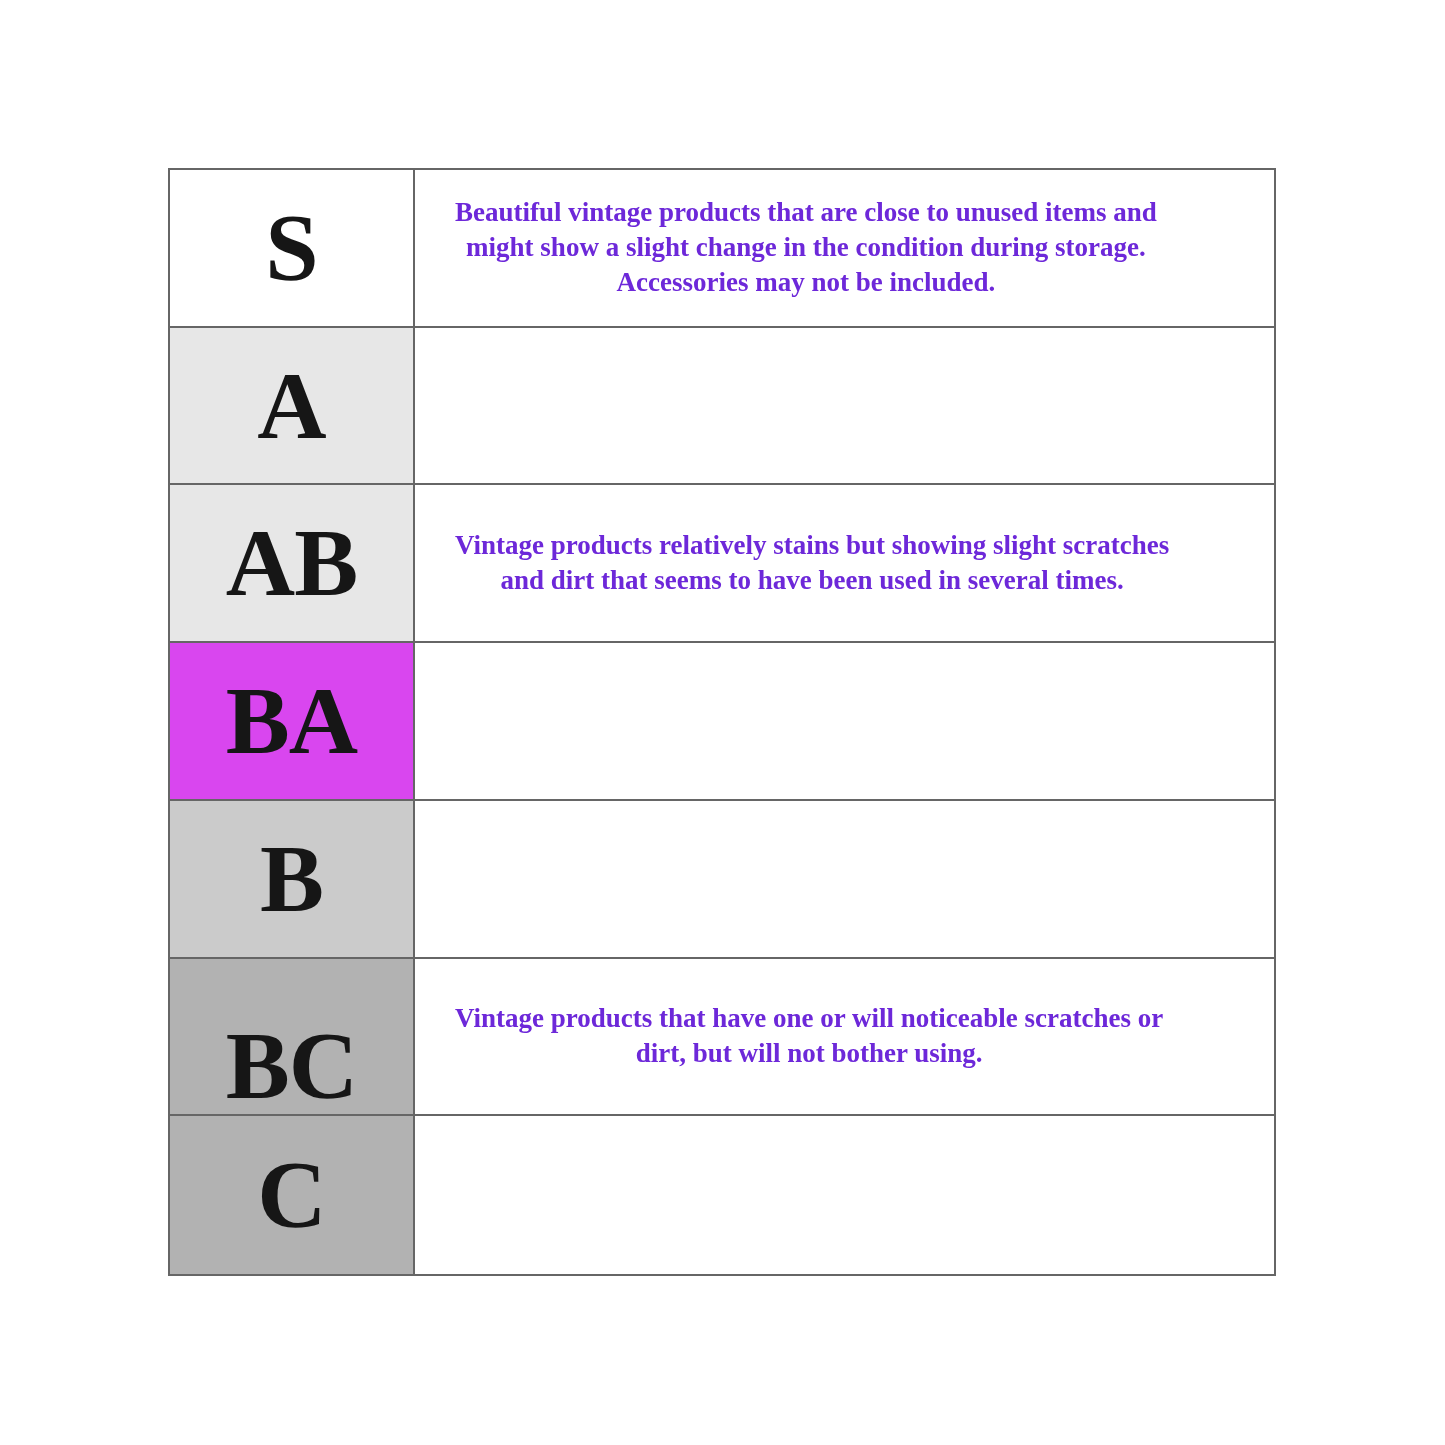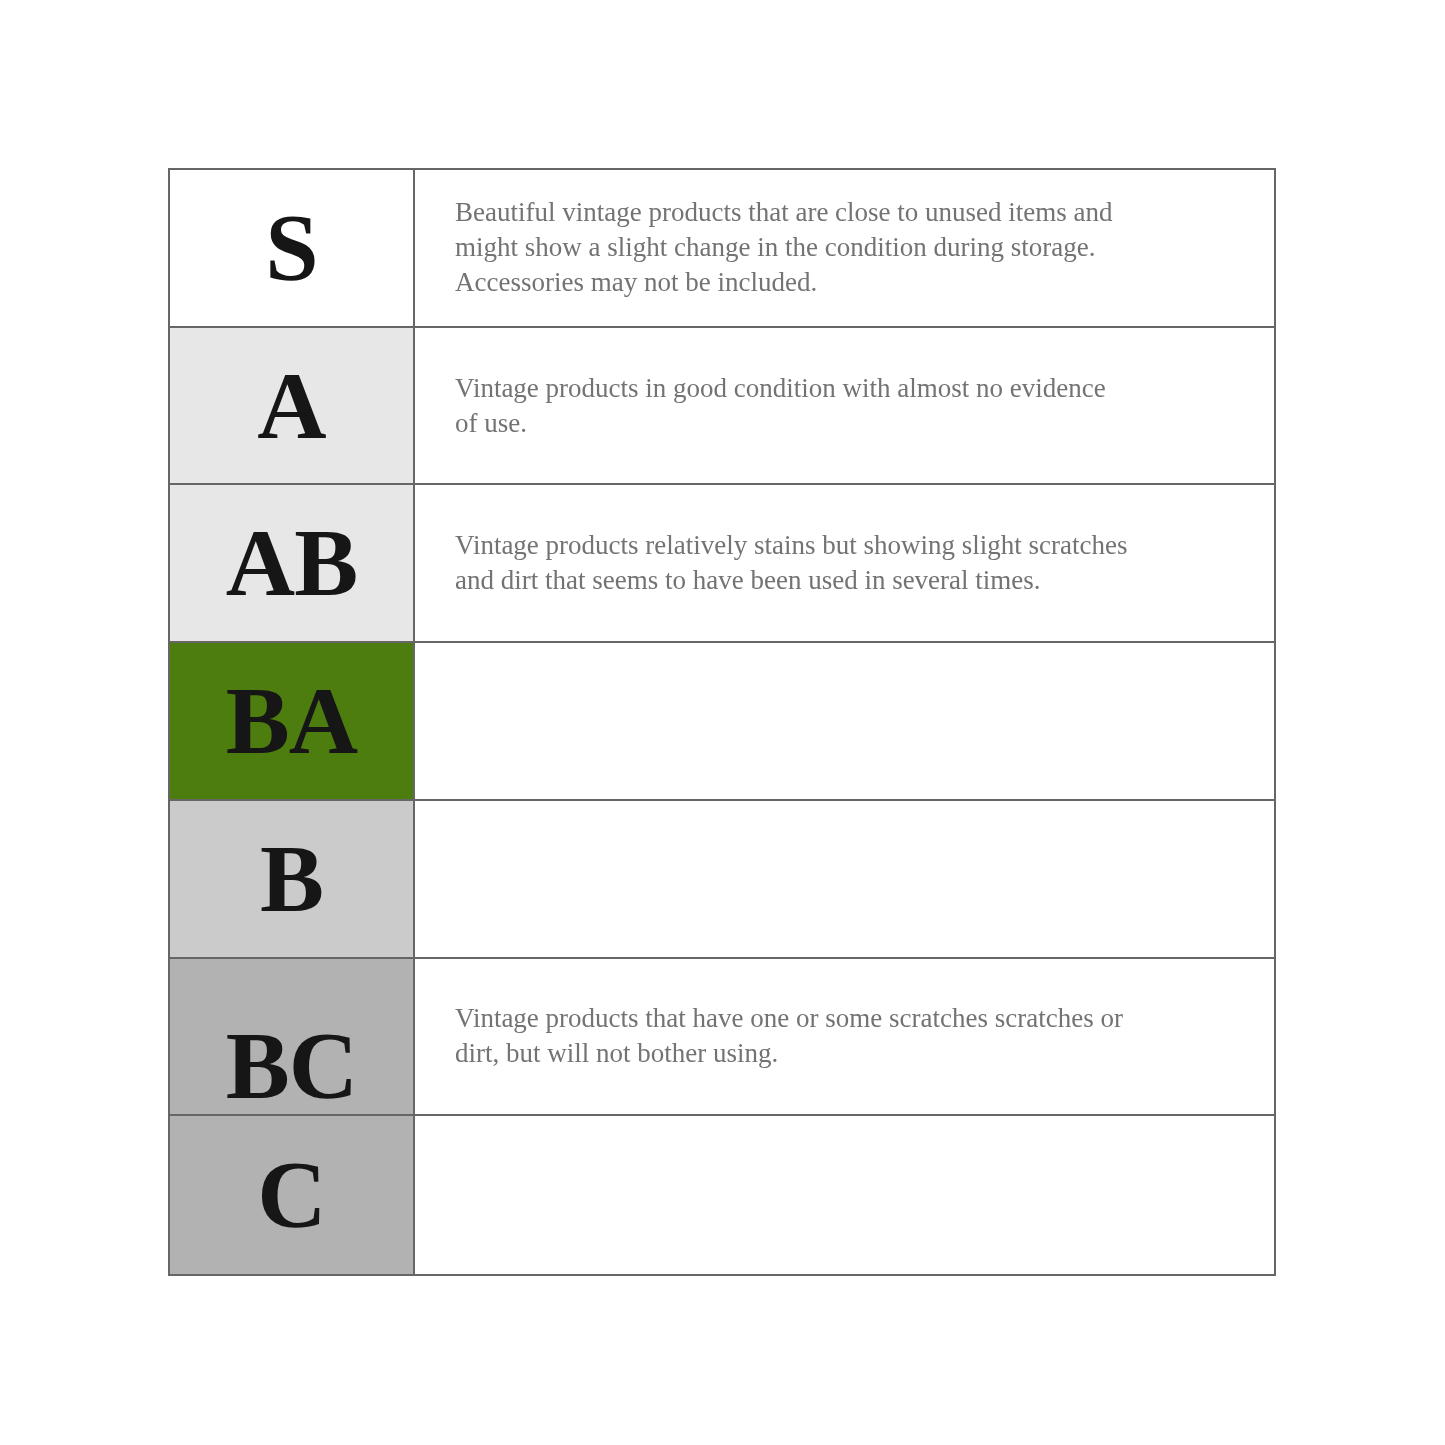--- a/index.html
+++ b/index.html
@@ -54,23 +54,24 @@
   .desc-cell {
     display: flex;
     align-items: center;
     padding: 0 12px 0 40px;
     background: #ffffff;
   }
   .desc-text {
     margin: 0;
     font-size: 27px;
     line-height: 35px;
-    font-weight: 400;
-    color: #737373;
+    font-weight: 700;
+    color: #6d28d9;
     white-space: pre;
+    text-align: center;
   }
 </style>
 </head>
 <body>
 
 <div class="canvas">
   <div class="grade-table">
 
     <div class="row">
       <div class="cell grade-cell" style="background-color: rgb(255, 255, 255);">
@@ -80,54 +81,50 @@
         <p class="desc-text">Beautiful vintage products that are close to unused items and
 might show a slight change in the condition during storage.
 Accessories may not be included.</p>
       </div>
     </div>
 
     <div class="row">
       <div class="cell grade-cell" style="background-color: rgb(231, 231, 231);">
         <span class="grade-letter">A</span>
       </div>
-      <div class="cell desc-cell">
-        <p class="desc-text">Vintage products in good condition with almost no evidence
-of use.</p>
-      </div>
     </div>
 
     <div class="row">
       <div class="cell grade-cell" style="background-color: rgb(231, 231, 231); justify-content: center;">
         <span class="grade-letter">AB</span>
       </div>
       <div class="cell desc-cell">
         <p class="desc-text">Vintage products relatively stains but showing slight scratches
 and dirt that seems to have been used in several times.</p>
       </div>
     </div>
 
     <div class="row">
-      <div class="cell grade-cell" style="background-color: #4d7c0f;">
+      <div class="cell grade-cell" style="background-color: #d946ef;">
         <span class="grade-letter">BA</span>
       </div>
     </div>
 
     <div class="row">
       <div class="cell grade-cell" style="background-color: rgb(203, 203, 203);">
         <span class="grade-letter">B</span>
       </div>
     </div>
 
     <div class="row">
       <div class="cell grade-cell" style="background-color: rgb(178, 178, 178); align-items: flex-end;">
         <span class="grade-letter">BC</span>
       </div>
       <div class="cell desc-cell">
-        <p class="desc-text">Vintage products that have one or some scratches scratches or
+        <p class="desc-text">Vintage products that have one or will noticeable scratches or
 dirt, but will not bother using.</p>
       </div>
     </div>
 
     <div class="row">
       <div class="cell grade-cell" style="background-color: rgb(178, 178, 178);">
         <span class="grade-letter">C</span>
       </div>
     </div>
 

